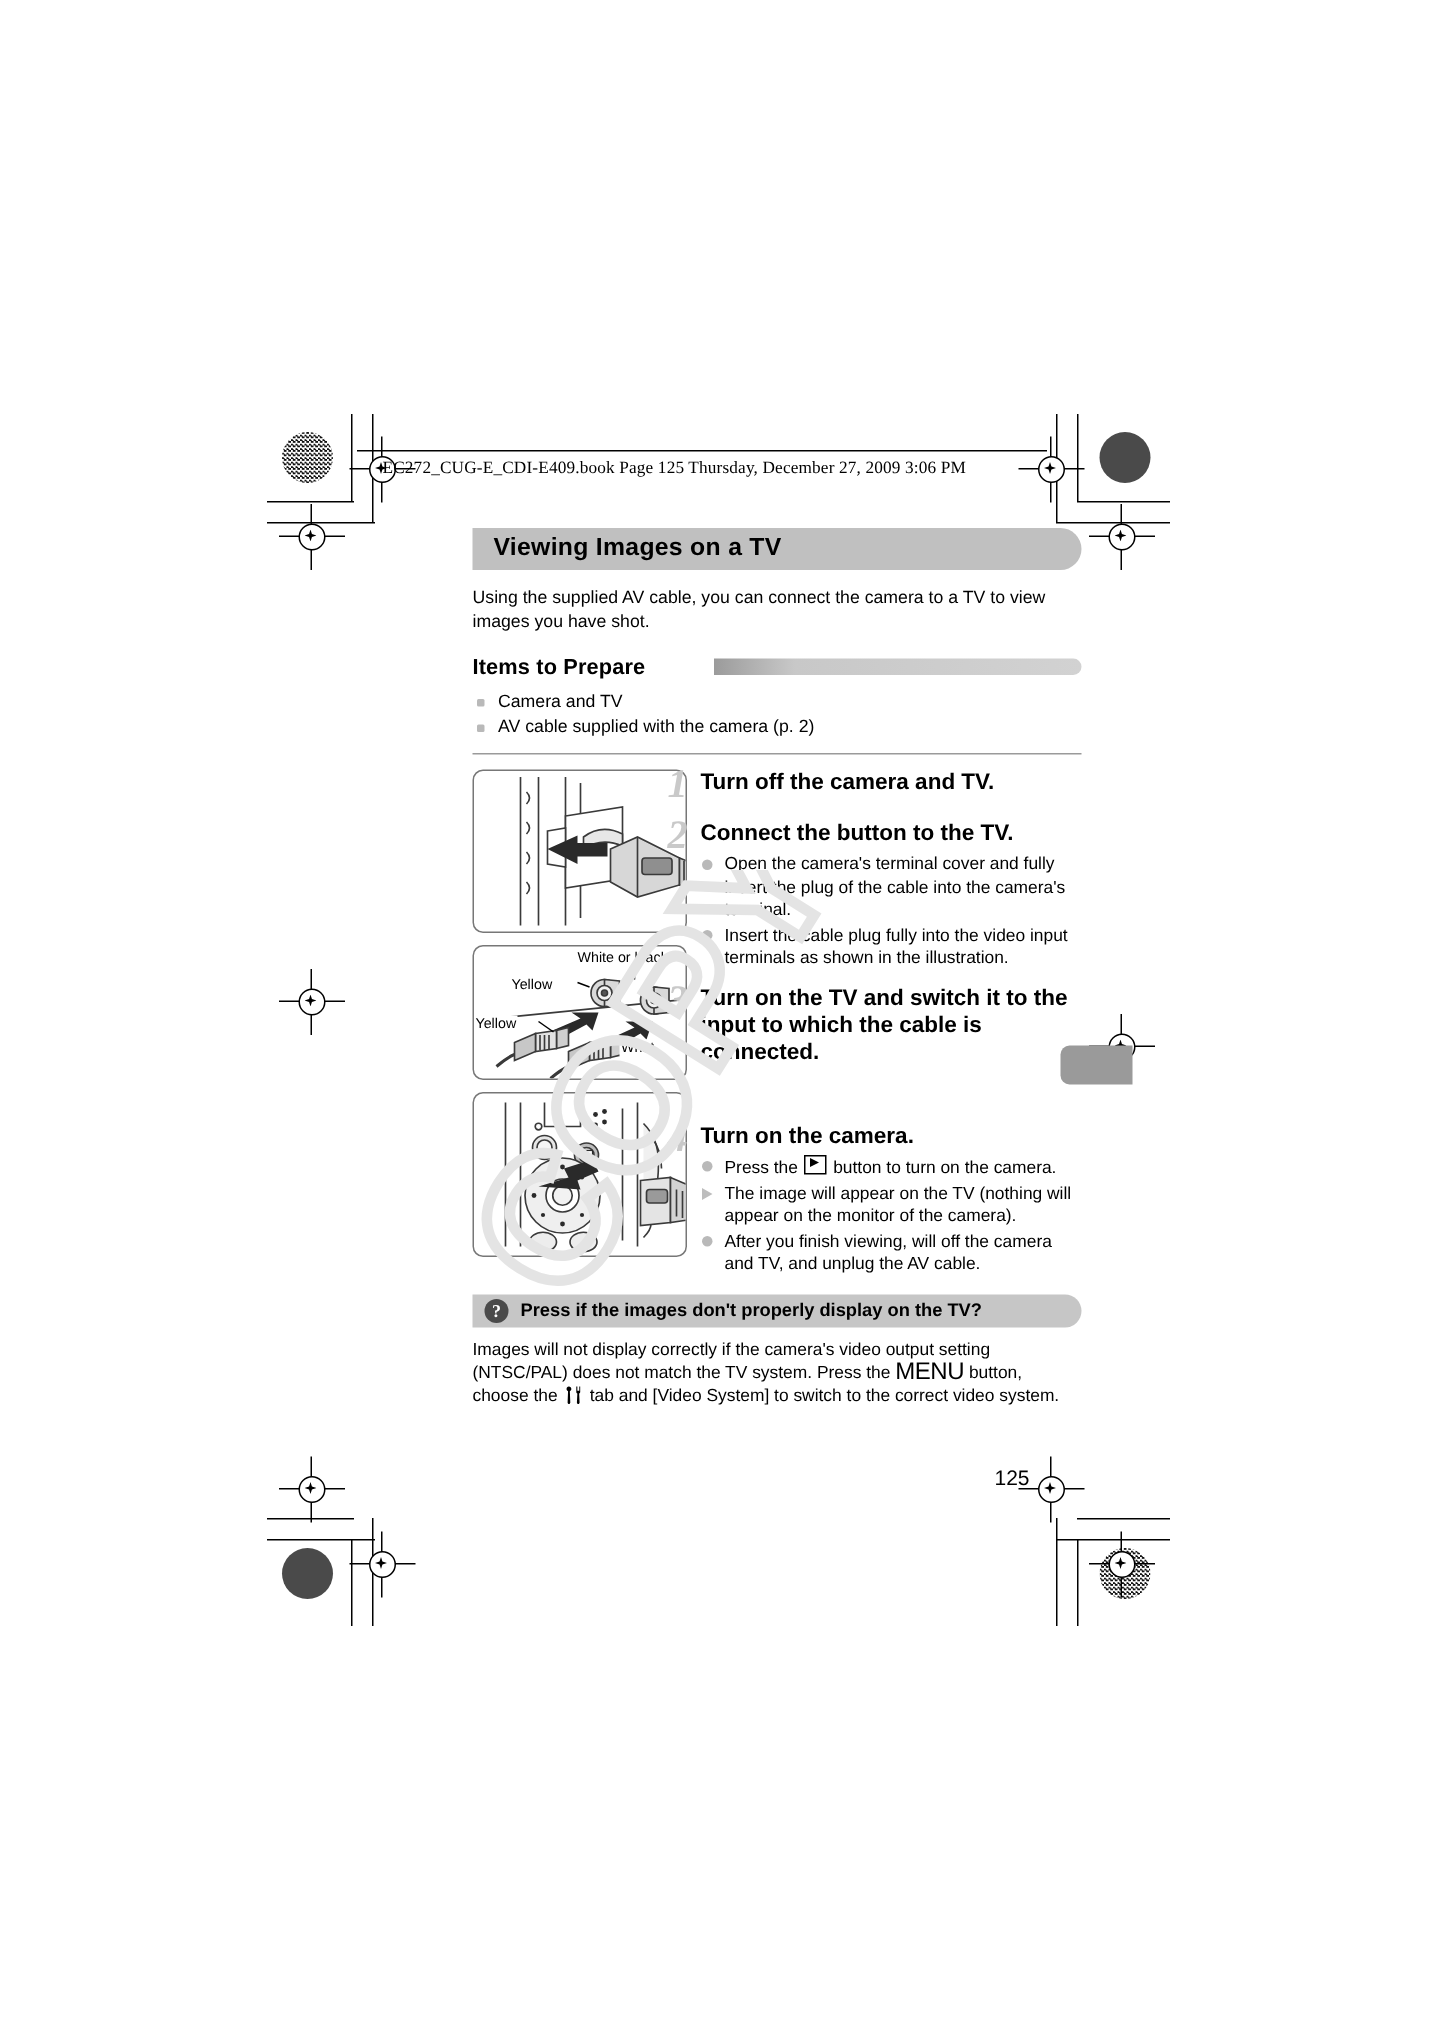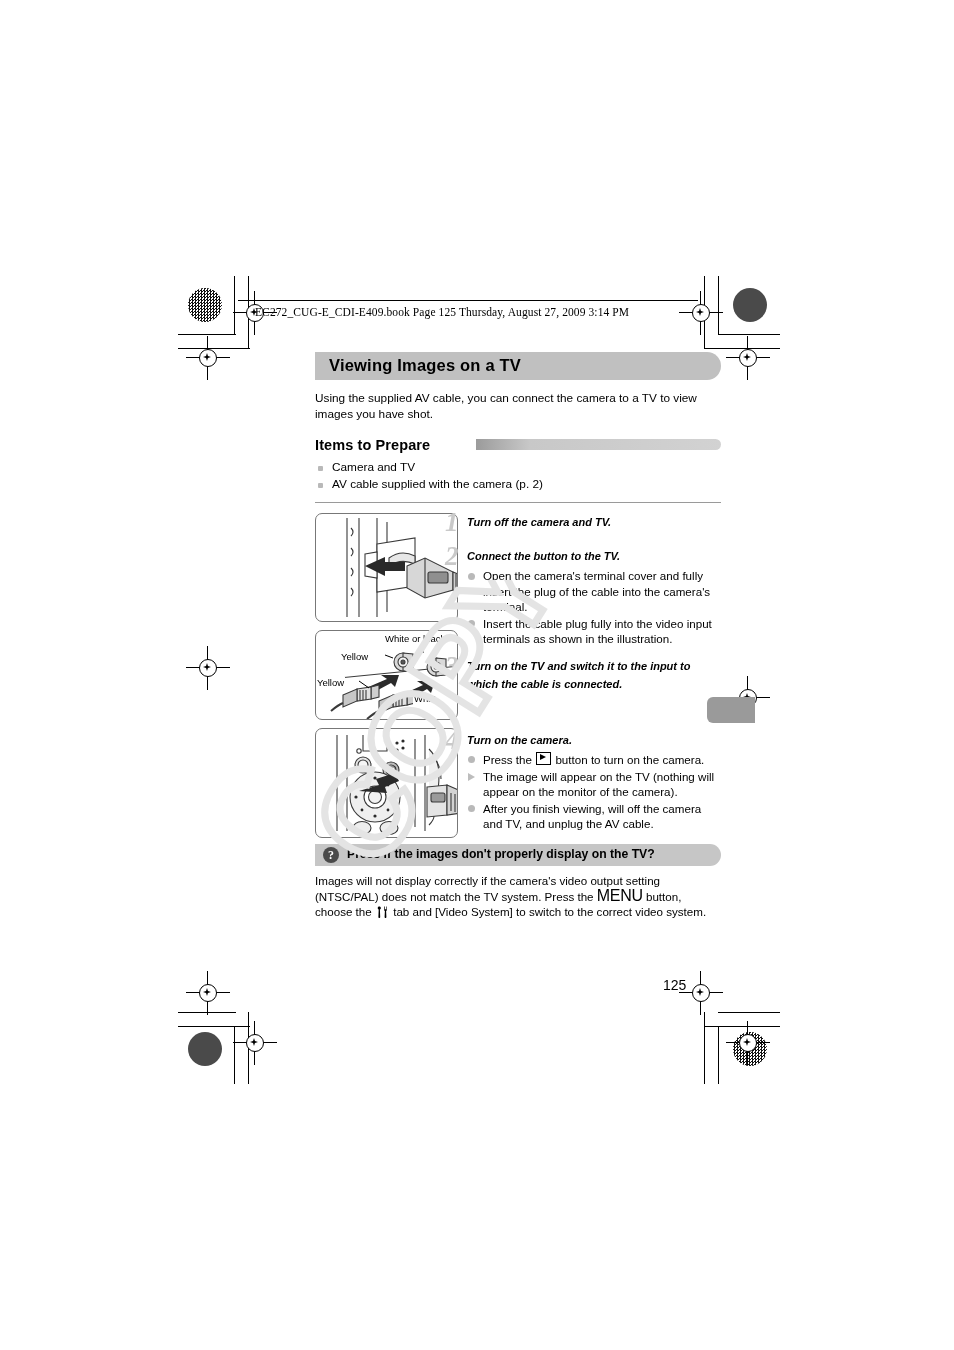--- a/index.html
+++ b/index.html
@@ -50,21 +50,21 @@
 
   
   .steps{position:relative;margin-top:10px;width:406px;}
   .figcol{position:absolute;left:0;top:0;width:143px;}
   .fig{border:1px solid #777;border-radius:7px;background:#fff;overflow:hidden;margin-bottom:8px;padding-left:13px;}
 
   .txtcol{margin-left:152px;width:254px;position:relative;}
   .step{position:relative;margin-bottom:2px;}
   .stepnum{position:absolute;left:-22px;top:-4px;font-family:"Liberation Serif",serif;
            font-style:italic;font-weight:bold;font-size:27px;color:#c9c9c9;line-height:1;}
-  .step h3{margin:0;font-size:11px;font-weight:bold;line-height:18px;font-style:italic;}
+  .step h3{margin:0;font-size:15px;font-weight:bold;line-height:18px;}
   ul.sub{list-style:none;margin:3px 0 0 0;padding:0;}
   ul.sub li{position:relative;padding-left:16px;font-size:11.6px;line-height:15.6px;margin-bottom:1px;}
   ul.sub li.dot:before{content:"";position:absolute;left:1px;top:4.5px;width:7px;height:7px;
                        border-radius:50%;background:#b9b9b9;}
   ul.sub li.tri:before{content:"";position:absolute;left:1px;top:4px;width:0;height:0;
                        border-left:7px solid #bdbdbd;border-top:4.5px solid transparent;
                        border-bottom:4.5px solid transparent;}
 
   .playicon{display:inline-block;width:13px;height:11px;border:1.6px solid #000;
             position:relative;vertical-align:-1px;margin:0 1px;}
@@ -179,21 +179,21 @@
     </div>
   <div class="mark reg" style="left:735px;top:1030px;">
       <div class="h"></div>
       <div class="v"></div>
       <div class="ring"></div>
       <div class="dot"></div>
     </div>
 </div>
 
 <div class="fileline-rule"></div>
-<div class="fileline">EC272_CUG-E_CDI-E409.book  Page 125  Thursday, August 27, 2009  3:14 PM</div>
+<div class="fileline">EC272_CUG-E_CDI-E409.book  Page 125  Thursday, December 27, 2009  3:06 PM</div>
 
 <div class="sidetab"></div>
 
 <div class="page">
 
   <div class="titlebar">
     <h1>Viewing Images on a TV</h1>
   </div>
 
   <p class="intro">Using the supplied AV cable, you can connect the camera to a TV to view images you have shot.</p>

